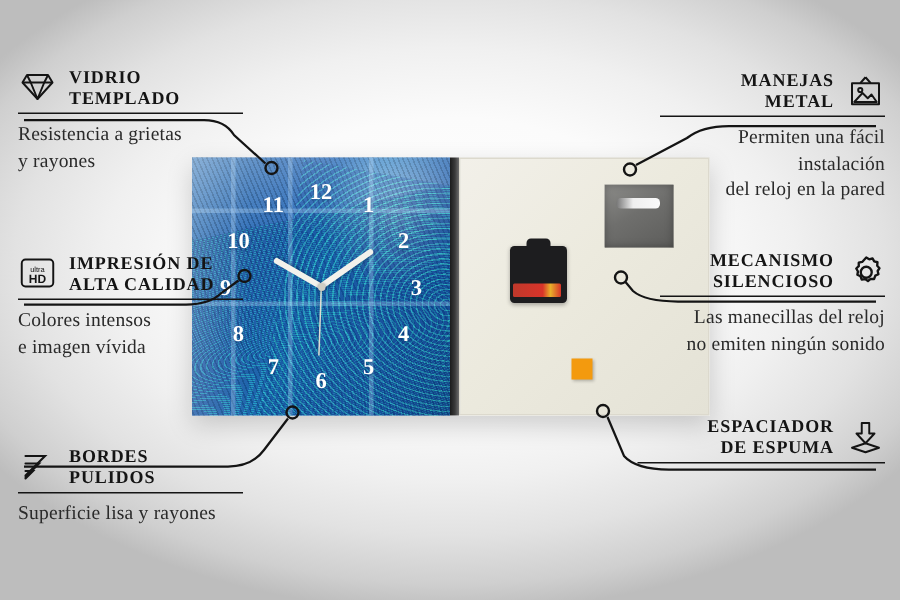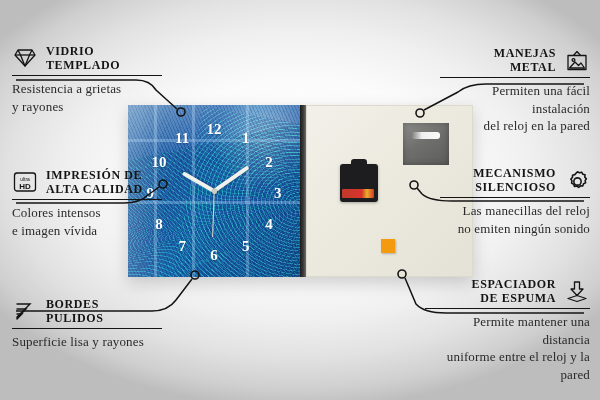--- a/index.html
+++ b/index.html
@@ -409,19 +409,15 @@
           <path d="M9.5 2 h5 v7 h3.5 L12 15.5 L6 9 h3.5 z"></path>
           <path d="M12 15.5 L3 18.5 L12 21.5 L21 18.5 Z"></path>
         </svg>
       </span>
       <span class="f-title">
         <span>ESPACIADOR</span><br>
         <span>DE ESPUMA</span>
       </span>
     </div>
     <div class="f-rule"></div>
-    <div class="f-desc">
-      <span>Permite mantener una distancia</span><br>
-      <span>uniforme entre el reloj y la pared</span>
-    </div>
   </div>
 
 </div>
 
 </body></html>

